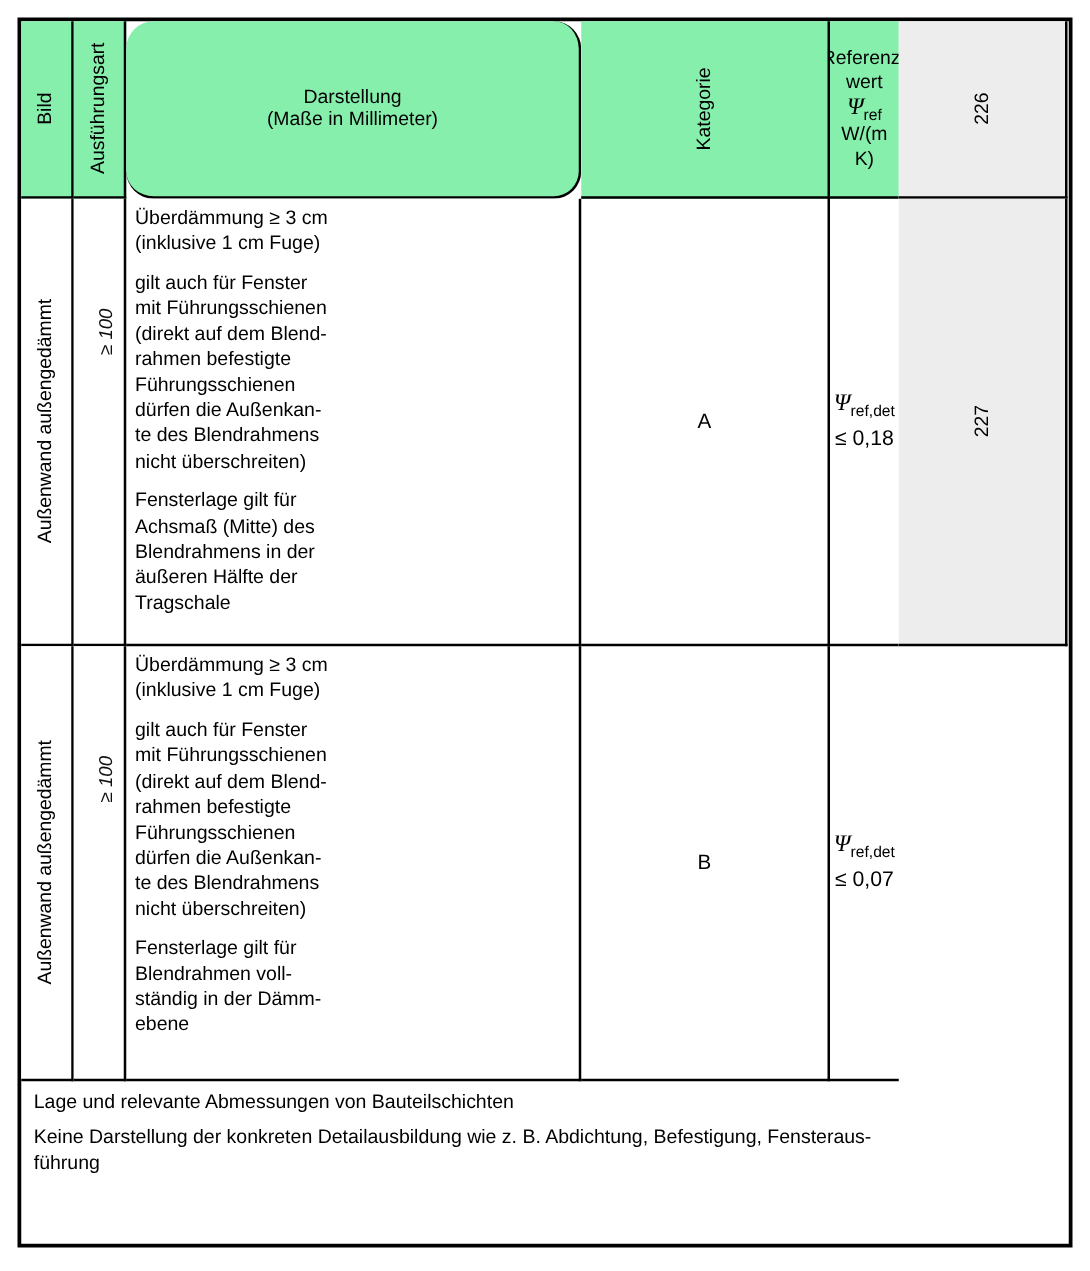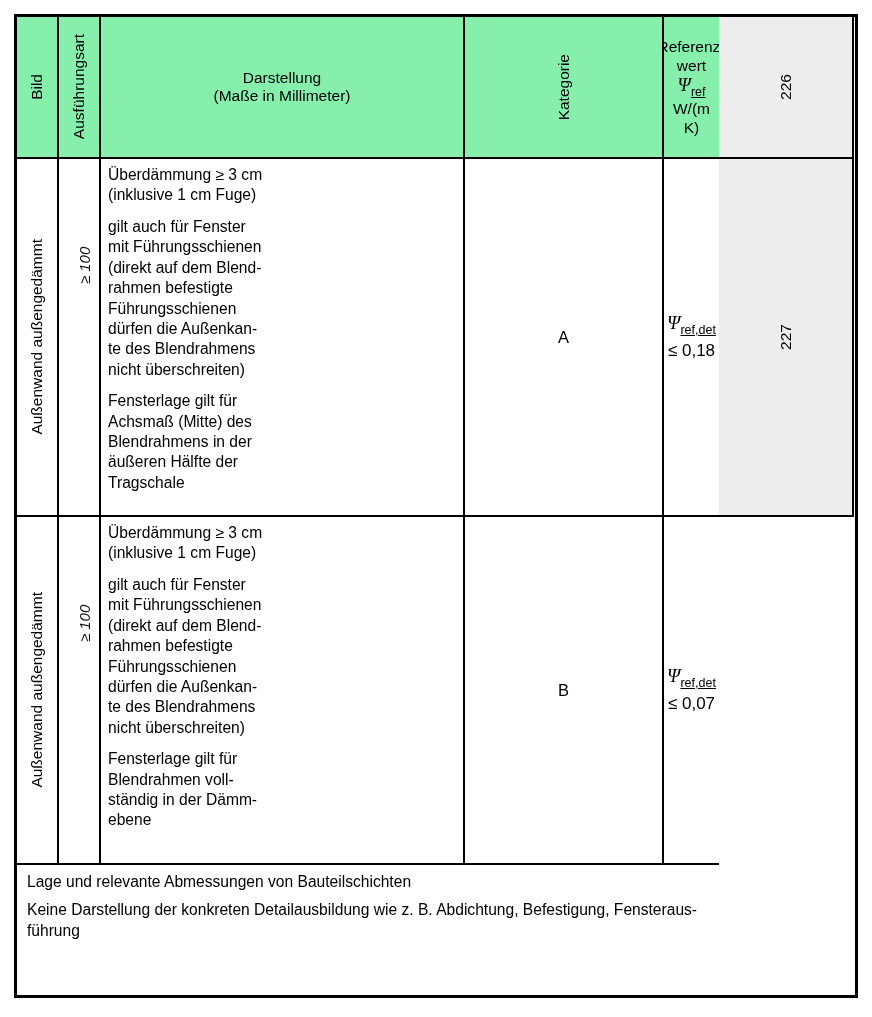--- a/index.html
+++ b/index.html
@@ -4,31 +4,31 @@
 <style>
   html,body{margin:0;padding:0;background:#fff;font-family:"Liberation Sans",sans-serif;color:#000;}
   .page{width:872px;height:1017px;box-sizing:border-box;padding:14px;background:#fff;}
   .tbl{display:grid;grid-template-columns:42px 42px 364px 199px 55px 135px;
        grid-template-rows:142px 358px 348px 1fr;border:3px solid #000;height:978px;box-sizing:content-box;}
   .c{border-right:2px solid #000;border-bottom:2px solid #000;box-sizing:border-box;overflow:hidden;}
   .lastcol{border-right:none;}
   .hdr{background:#86efac;display:flex;align-items:center;justify-content:center;font-size:15.5px;}
   .rot{writing-mode:vertical-rl;transform:rotate(180deg);white-space:nowrap;font-size:15.5px;}
   .center2{display:flex;align-items:center;justify-content:center;text-align:center;}
-  .pre{white-space:pre-line;}
+  .pre{white-space:pre-line;border-radius:22px;}
   .bildcell{background:#ededed;display:flex;align-items:center;justify-content:center;}
   .artcell{background:#fff;display:flex;align-items:center;justify-content:center;}
   .drawcell{background:#fff;}
   .drawcell svg{display:block;}
   .remarks{padding:6px 4px 0 7px;}
   .remarks p{margin:0 0 11px 0;font-size:15.6px;line-height:1.31;white-space:pre-line;}
   .katcell{display:flex;align-items:center;justify-content:center;font-size:16.5px;}
   .refcell{display:flex;flex-direction:column;align-items:center;justify-content:center;}
   .psi{font-family:"Liberation Serif",serif;font-style:italic;font-size:19px;line-height:1;}
-  .psi sub{font-family:"Liberation Sans",sans-serif;font-style:normal;font-size:12.5px;text-decoration:underline;}
+  .psi sub{font-family:"Liberation Sans",sans-serif;font-style:normal;font-size:12.5px;}
   .limit{font-size:17px;margin-top:5px;}
   .hdr-ref{flex-direction:column;line-height:1.25;}
   .footer{grid-column:1/-1;border-bottom:none;padding:6px 10px 0 10px;}
   .footer p{margin:0 0 7px 0;font-size:15.6px;line-height:1.35;white-space:pre-line;}
   .dimtxt{font-style:italic;font-size:15px;fill:#111;font-family:"Liberation Sans",sans-serif;}
   .leadtxt{font-style:italic;font-size:16.5px;fill:#111;font-family:"Liberation Sans",sans-serif;}
 </style>
 </head>
 <body>
 

